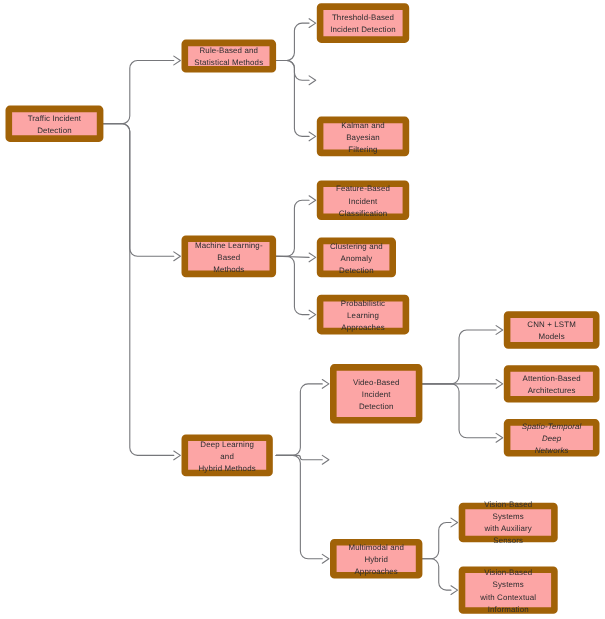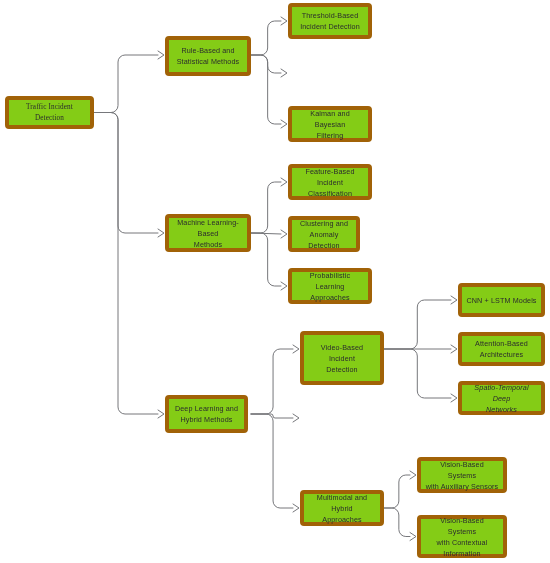--- a/index.html
+++ b/index.html
@@ -17,23 +17,23 @@
   #diagram {
     position: absolute;
     left: 0;
     top: 0;
     width: 550px;
     height: 563px;
   }
   .node-box {
     position: absolute;
     box-sizing: border-box;
-    border: 4px solid #a16207;
+    border: 6px solid #a16207;
     border-radius: 4px;
-    background: #84cc16;
+    background: #fca5a5;
     display: flex;
     align-items: center;
     justify-content: center;
     text-align: center;
     color: #2b2c2e;
     font-size: 7.2px;
     line-height: 11px;
     letter-spacing: 0.12px;
     padding: 2px 4px;
     white-space: pre-line;
@@ -94,22 +94,22 @@
       <polyline class="arrow" points="451,296 457,300 451,304"></polyline>
       <path d="M384,349 L451,349"></path>
       <polyline class="arrow" points="451,345 457,349 451,353"></polyline>
       <path d="M384,349 L410.3,349 A7,7 0 0 1 417.3,356 L417.3,391 A7,7 0 0 0 424.3,398 L451,398"></path>
       <polyline class="arrow" points="451,394 457,398 451,402"></polyline>
       <path d="M384,508 L391.85,508 A7,7 0 0 0 398.85,501 L398.85,482 A7,7 0 0 1 405.85,475 L410,475"></path>
       <polyline class="arrow" points="410,471 416,475 410,479"></polyline>
       <path d="M384,508 L391.85,508 A7,7 0 0 1 398.85,515 L398.85,529.5 A7,7 0 0 0 405.85,536.5 L410,536.5"></path>
       <polyline class="arrow" points="410,532.5 416,536.5 410,540.5"></polyline>
     </svg>
-<div class="node-box" style="left: 5px; top: 96px; width: 89px; height: 33px; font-family: Liberation Serif, serif;"><span>Traffic Incident Detection</span></div>
-    <div class="node-box" style="left: 165px; top: 36px; width: 86px; height: 40px;"><span>Rule-Based and
+<div class="node-box" style="left: 5px; top: 96px; width: 89px; height: 33px;"><span>Traffic Incident Detection</span></div>
+    <div class="node-box" style="left: 165px; top: 36px; width: 86px; height: 30px;"><span>Rule-Based and
 Statistical Methods</span></div>
     <div class="node-box" style="left: 165px; top: 214px; width: 86px; height: 38px;"><span>Machine Learning-Based
 Methods</span></div>
     <div class="node-box" style="left: 165px; top: 395px; width: 83px; height: 38px;"><span>Deep Learning and
 Hybrid Methods</span></div>
     <div class="node-box" style="left: 288px; top: 3px; width: 84px; height: 36px;"><span>Threshold-Based
 Incident Detection</span></div>
     <div class="node-box" style="left: 288px; top: 106px; width: 84px; height: 36px;"><span>Kalman and Bayesian
 Filtering</span></div>
     <div class="node-box" style="left: 288px; top: 164px; width: 84px; height: 36px;"><span>Feature-Based Incident

